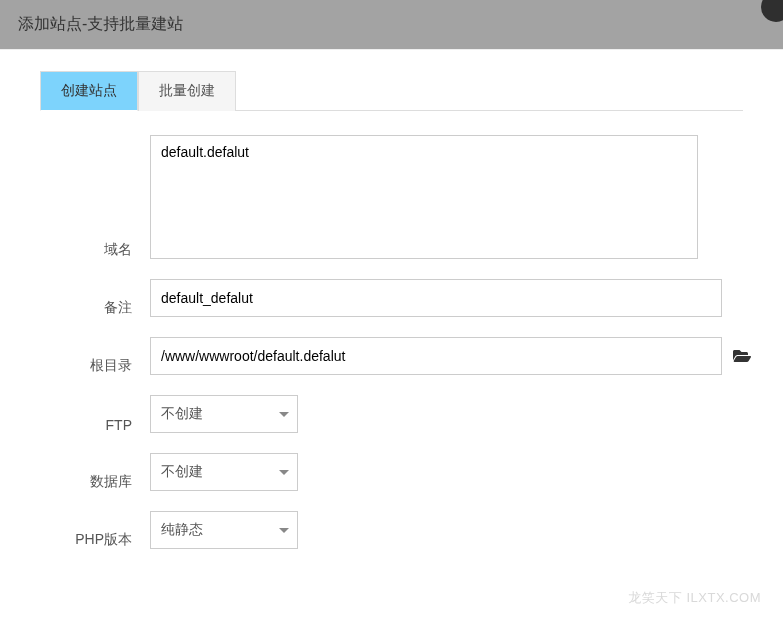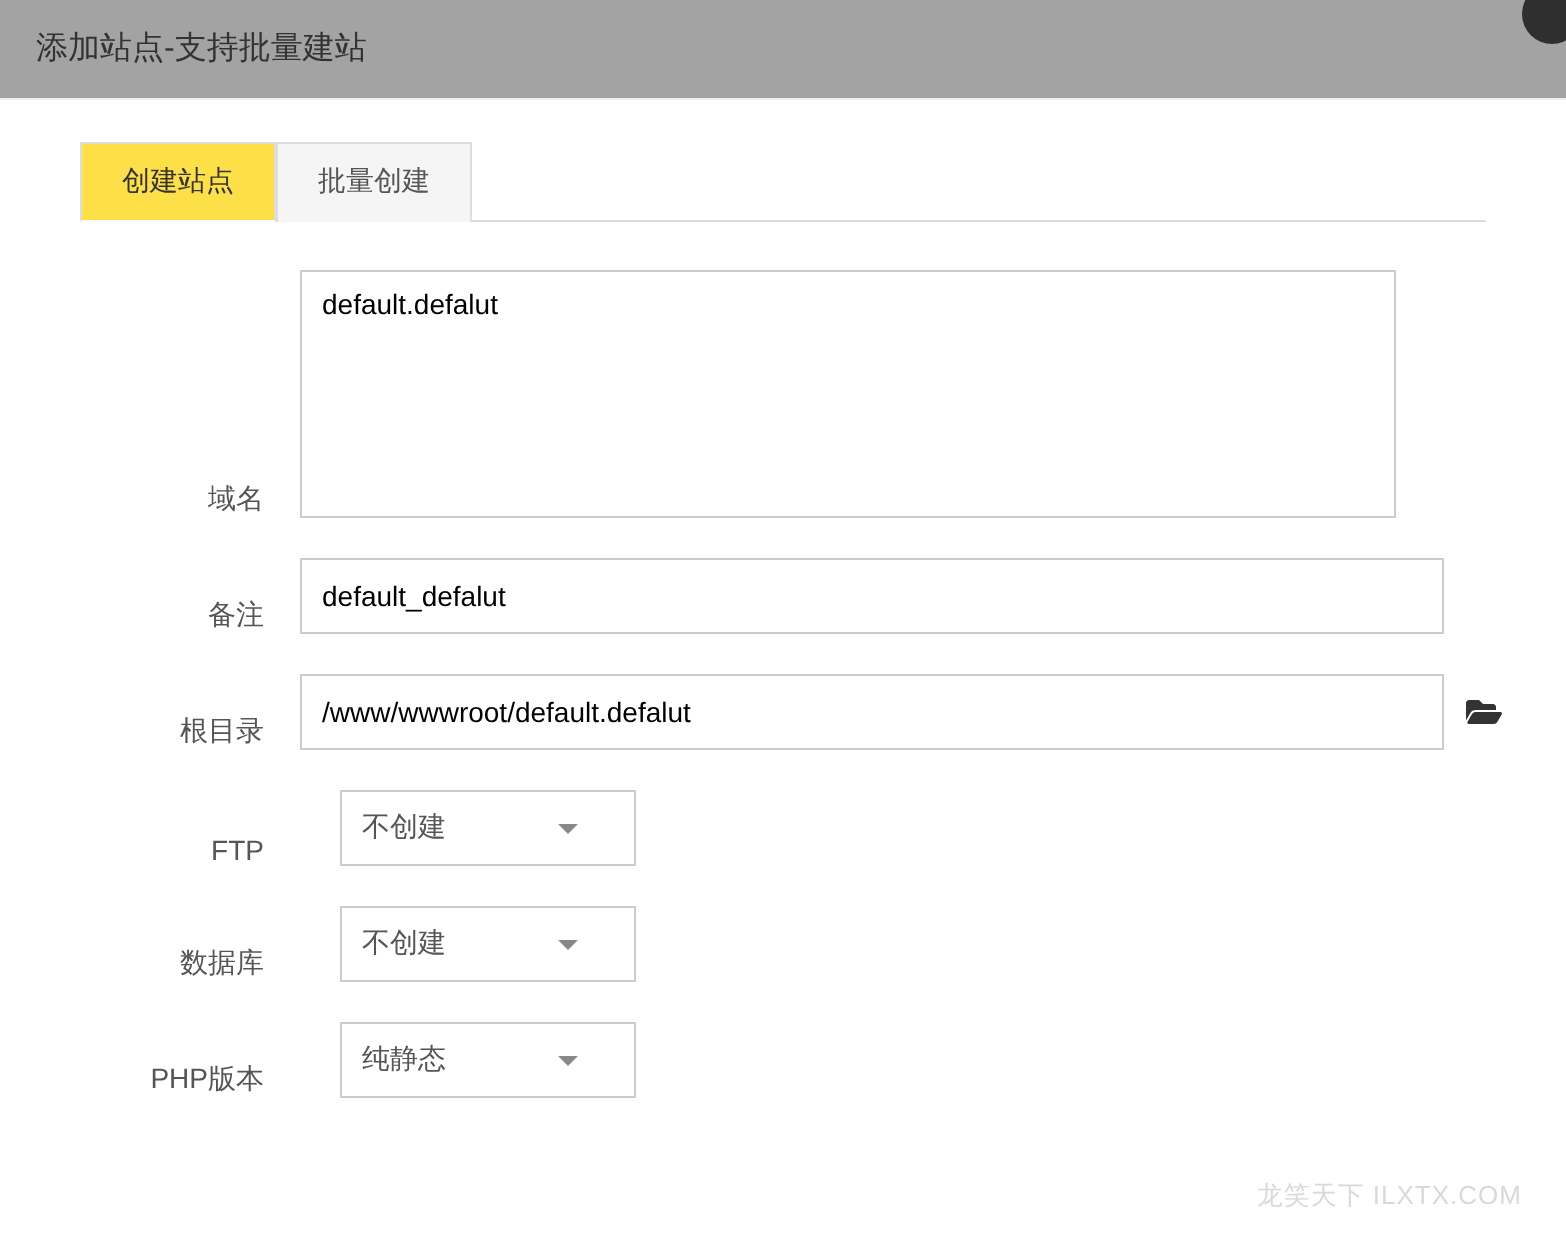--- a/index.html
+++ b/index.html
@@ -40,21 +40,21 @@
       color: #555;
       border: 1px solid transparent;
       border-bottom: none;
       position: relative;
       top: 1px;
       background: transparent;
     }
     .tab.active {
       border: 1px solid #ddd;
       border-bottom: 1px solid #fff;
-      background: #fde047;
+      background: #7dd3fc;
       color: #333;
     }
     .tab.inactive {
       background: #f5f5f5;
       border: 1px solid #ddd;
       border-bottom: none;
       color: #555;
     }
     .form-row {
       display: flex;
@@ -100,21 +100,20 @@
       width: 100%;
       height: 38px;
       border: 1px solid #ccc;
       padding: 0 30px 0 10px;
       font-size: 14px;
       color: #555;
       background: #fff;
       cursor: pointer;
       display: flex;
       align-items: center;
-      margin-left: 20px;
     }
     .select-arrow {
       position: absolute;
       right: 8px;
       top: 50%;
       transform: translateY(-50%);
       pointer-events: none;
     }
     .select-arrow svg {
       width: 12px;

